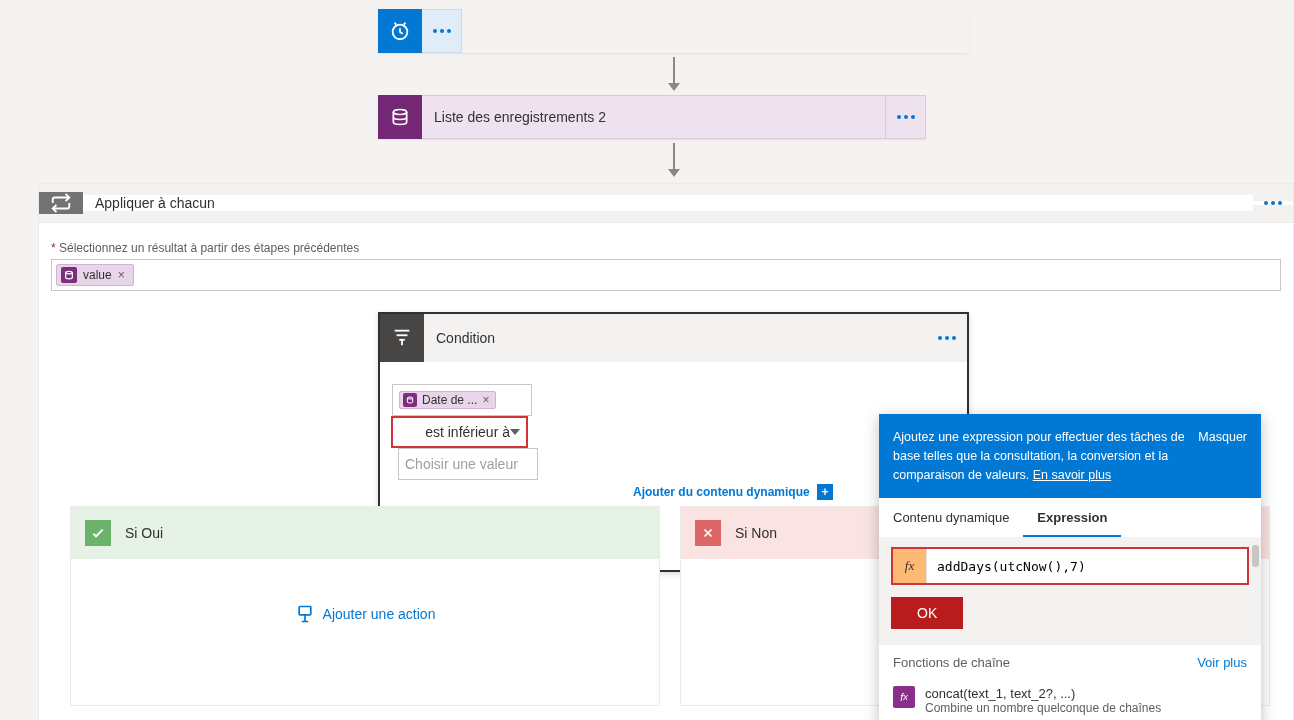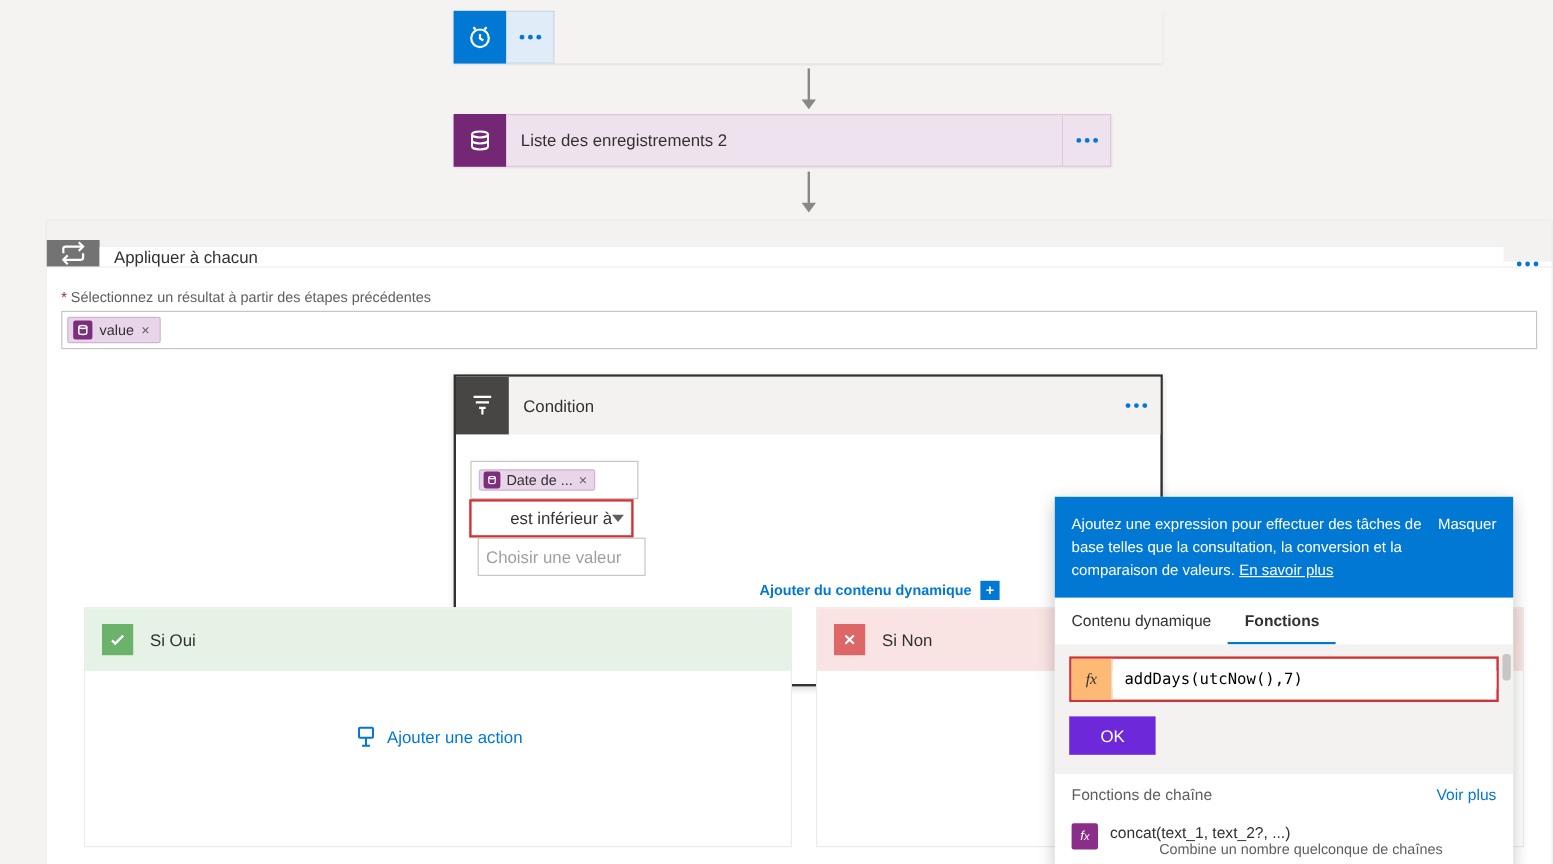--- a/index.html
+++ b/index.html
@@ -36,21 +36,21 @@
   }
   .arrow::after {
     content:""; position:absolute; bottom:-6px; left:-5px;
     border-left:6px solid transparent; border-right:6px solid transparent;
     border-top:8px solid #8a8886;
   }
 
   
   .apply-bar {
     position:absolute; left:38px; right:0; top:183px; height:40px;
-    display:flex; align-items:flex-end; background:#f3f2f1; border:1px solid #edebe9;
+    display:flex; align-items:center; background:#f3f2f1; border:1px solid #edebe9;
   }
   .apply-icon {
     width:44px; background:#737373; display:flex; align-items:center; justify-content:center;
   }
   .apply-title { flex:1; display:flex; align-items:center; padding:0 12px; background:#fff; }
   .apply-menu { width:40px; display:flex; align-items:center; justify-content:center; background:#fff; }
 
   .apply-body {
     position:absolute; left:38px; right:0; top:223px; bottom:0;
     background:#fff; padding:18px 12px 0 12px;
@@ -163,38 +163,38 @@
     width:34px; height:100%; background:#fdba74;
     display:flex; align-items:center; justify-content:center;
     font-style:italic; font-family:"Segoe UI"; font-size:13px;
     border-right:1px solid #e1dfdd;
   }
   .expr-input {
     flex:1; border:none; outline:none; padding:0 10px;
     font-family: Consolas, monospace; font-size:13px;
   }
   .ok-btn {
-    margin-top:12px; background:#6d28d9; color:#fff;
+    margin-top:12px; background:#b91c1c; color:#fff;
     border:none; padding:8px 26px; font-size:14px; cursor:pointer;
   }
   .funcs-head {
     display:flex; justify-content:space-between; align-items:center;
     padding:10px 14px; color:#605e5c; font-size:13px;
   }
   .funcs-head .more { color:#0078d4; cursor:pointer; }
   .func-item {
     display:flex; gap:10px; padding:6px 14px 12px; align-items:flex-start;
   }
   .func-ic {
     width:22px; height:22px; background:#8a2e8a; color:#fff;
     display:flex; align-items:center; justify-content:center;
     font-style:italic; font-size:11px; border-radius:2px;
   }
   .func-txt .sig { font-size:13px; }
-  .func-txt .desc { font-size:12px; color:#605e5c;margin-left:41px; }
+  .func-txt .desc { font-size:12px; color:#605e5c; }
 
   .scroll-thumb {
     position:absolute; right:2px; top:8px; width:7px; height:22px;
     background:#c8c6c4; border-radius:3px;
   }
 
   svg { display:block; }
 
   .token-mini {
     display:inline-flex; align-items:center; gap:5px;
@@ -379,21 +379,21 @@
   <div class="popup">
     <div class="popup-head">
       <div class="txt">
         <span>Ajoutez une expression pour effectuer des tâches de base telles que la consultation, la conversion et la comparaison de valeurs.</span>
         <u>En savoir plus</u>
       </div>
       <div class="mask">Masquer</div>
     </div>
     <div class="tabs">
       <div class="tab">Contenu dynamique</div>
-      <div class="tab active">Fonctions</div>
+      <div class="tab active">Expression</div>
     </div>
     <div class="expr-area" style="position:relative">
       <div class="expr-wrap">
         <div class="fx">fx</div>
         <input class="expr-input" value="addDays(utcNow(),7)" style="">
       </div>
       <button class="ok-btn">OK</button>
       <div class="scroll-thumb"></div>
     </div>
     <div class="funcs-head">

